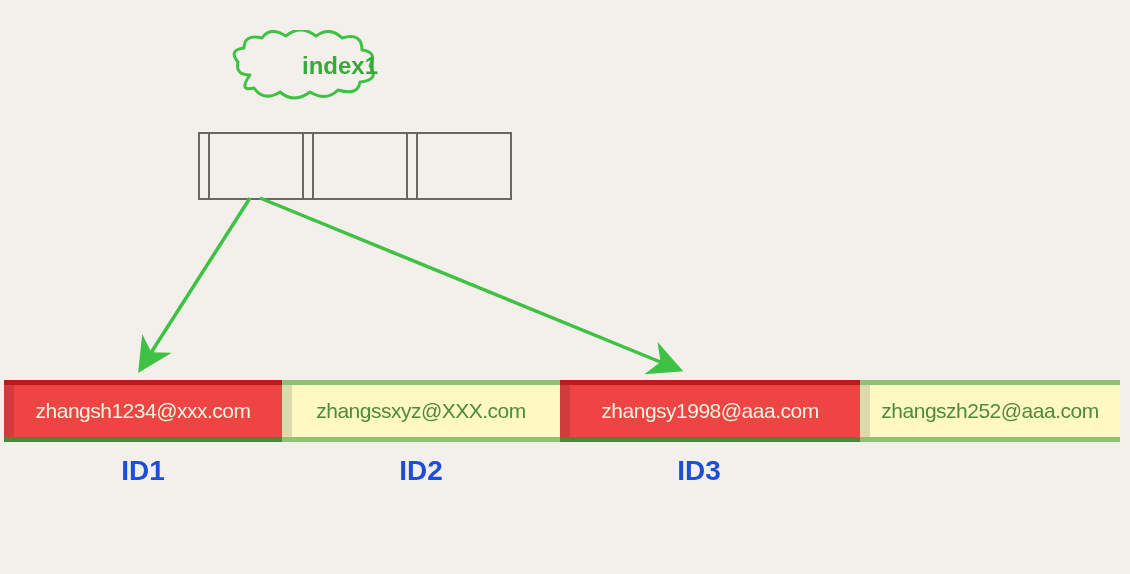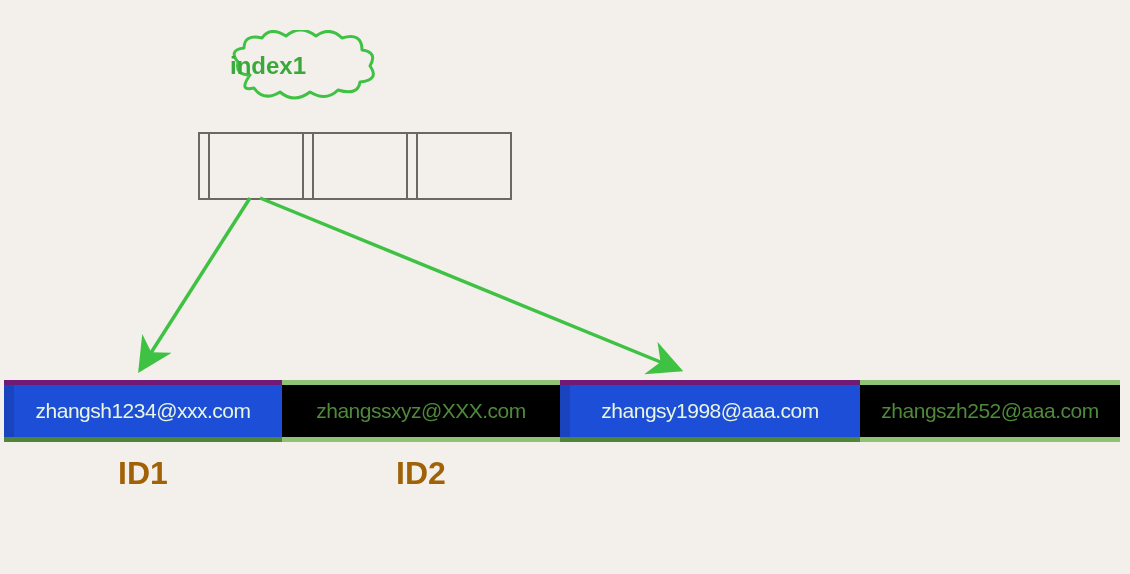--- a/index.html
+++ b/index.html
@@ -19,21 +19,21 @@
   
   .cloud {
     position: absolute;
     left: 230px;
     top: 30px;
     width: 148px;
     height: 70px;
     color: #3aa93a;
     font-weight: bold;
     font-size: 24px;
-    text-align: left;
+    text-align: right;
   }
   .cloud svg { position: absolute; left: 0; top: 0; }
   .cloud span {
     position: absolute;
     left: 0; right: 0; top: 22px;
   }
   
   .buckets {
     position: absolute;
     left: 198px;
@@ -69,27 +69,27 @@
   }
   .cell {
     position: relative;
     display: flex;
     align-items: center;
     justify-content: center;
     height: 62px;
     box-sizing: border-box;
   }
   .cell-dark {
-    background: #1d4ed8;
+    background: #ef4444;
     color: #e8f5df;
-    border-top: 5px solid #701a75;
+    border-top: 5px solid #b91c1c;
     border-bottom: 5px solid #4e8538;
   }
   .cell-light {
-    background: #000000;
+    background: #fef9c3;
     color: #4f8a3a;
     border-top: 5px solid #8fc274;
     border-bottom: 5px solid #8fc274;
   }
   
   .cell::before {
     content: "";
     position: absolute;
     left: 0; top: 0; bottom: 0;
     width: 10px;
@@ -103,22 +103,22 @@
   }
   
   .ids {
     position: absolute;
     left: 4px;
     top: 455px;
     display: flex;
   }
   .idlabel {
     text-align: center;
-    color: #a16207;
-    font-size: 32px;
+    color: #1d4ed8;
+    font-size: 28px;
     font-weight: bold;
   }
 </style>
 </head>
 <body>
 <div class="canvas">
 
   <div class="cloud">
     <svg width="148" height="70" viewBox="0 0 148 70">
       <path d="M20 45 Q5 45 8 32 Q-2 20 14 18 Q14 4 32 8 Q40 -4 56 6 Q70 -6 86 6 Q100 -4 112 8 Q132 2 132 20 Q148 22 140 36 Q150 50 130 52 Q128 66 108 60 Q96 72 80 62 Q64 74 50 62 Q34 72 24 58 Q8 62 20 45 Z" fill="none" stroke="#3fc143" stroke-width="3" stroke-linejoin="round"></path>
@@ -156,15 +156,16 @@
       <span class="val">zhangsy1998@aaa.com</span>
     </div>
     <div class="cell cell-light" style="width:260px">
       <span class="val">zhangszh252@aaa.com</span>
     </div>
   </div>
 
   <div class="ids">
     <div class="idlabel" style="width:278px">ID1</div>
     <div class="idlabel" style="width:278px">ID2</div>
+    <div class="idlabel" style="width:278px">ID3</div>
   </div>
 
 </div>
 
 </body></html>

